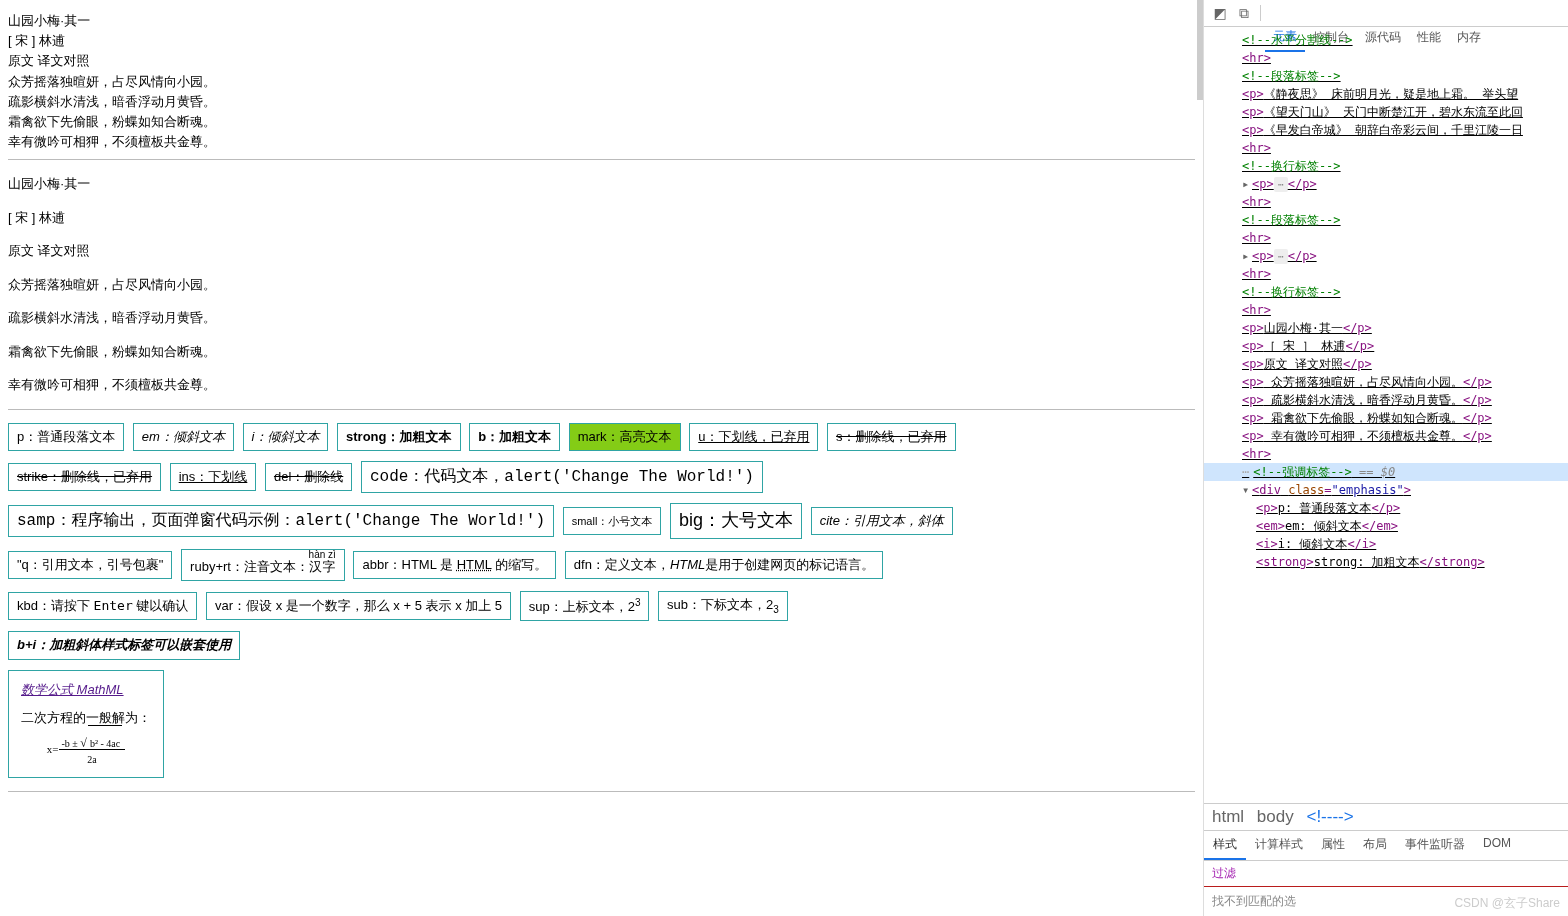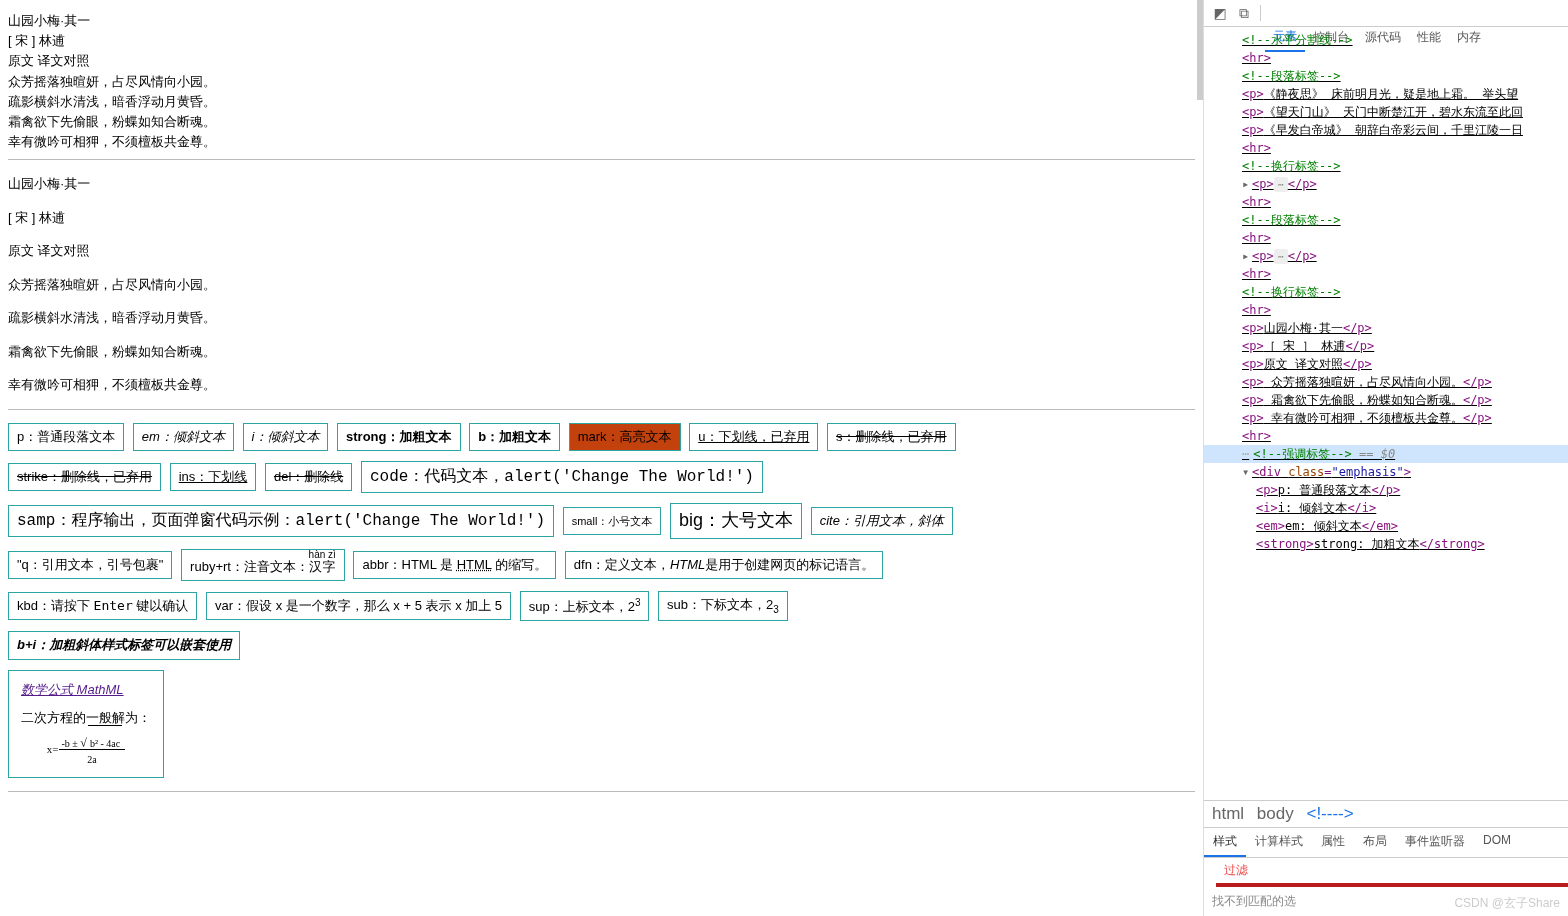--- a/index.html
+++ b/index.html
@@ -31,21 +31,21 @@
 .emphasis { margin-top:6px; }
 .tagbox {
   display:inline-block;
   border:1px solid #2fa4a4;
   padding:4px 8px;
   margin:5px 5px 5px 0;
   line-height:1.4;
   vertical-align:middle;
   font-size:13px;
 }
-.tagbox.mark { background:#c2410c; }
+.tagbox.mark { background:#84cc16; }
 .tagbox em, .tagbox i { font-style:italic; }
 .tagbox .u { text-decoration:underline; }
 .tagbox .s { text-decoration:line-through; }
 .tagbox code { font-family:Liberation Mono, monospace; font-size:16px; }
 .tagbox .big { font-size:18px; }
 .tagbox .small { font-size:11px; }
 .tagbox .kbd { font-family:monospace; }
 .tagbox rt { font-size:10px; }
 .tagbox sup { font-size:10px; vertical-align:super; }
 .tagbox sub { font-size:10px; vertical-align:sub; }
@@ -90,21 +90,21 @@
 .breadcrumb {
   border-top:1px solid #ccc; border-bottom:1px solid #ccc;
   padding:3px 8px; font-size:17px; color:#666; font-family:sans-serif;
 }
 .breadcrumb span { margin-right:8px; cursor:pointer; }
 .styles-tabs {
   display:flex; border-bottom:1px solid #ccc; font-size:12px;
 }
 .styles-tabs .stab { padding:5px 9px; color:#555; cursor:pointer; }
 .styles-tabs .stab.active { border-bottom:2px solid #1a73e8; color:#333;}
-.filter-row { padding:4px 8px; border-bottom:4px solid #b91c1c; color:#ef4444;margin-left:12px;}
+.filter-row { padding:4px 8px; border-bottom:1px solid #b91c1c; color:#a21caf;}
 .nomatch { text-align:left; color:#888; padding:6px 8px; font-size:12px;}
 .watermark {
   position:absolute; bottom:4px; right:8px; color:#ccc; font-size:12px; pointer-events:none;
 }
 .dotted { text-decoration: underline dotted; }
 </style>
 </head>
 <body>
 
 <div class="left-pane">
@@ -205,28 +205,29 @@
     <div class="line l1"><span class="cm">&lt;!--段落标签--&gt;</span></div>
     <div class="line l1"><span class="tg">&lt;hr&gt;</span></div>
     <div class="line l1"><span class="caret">▸</span><span class="tg">&lt;p&gt;</span><span class="dots3">⋯</span><span class="tg">&lt;/p&gt;</span></div>
     <div class="line l1"><span class="tg">&lt;hr&gt;</span></div>
     <div class="line l1"><span class="cm">&lt;!--换行标签--&gt;</span></div>
     <div class="line l1"><span class="tg">&lt;hr&gt;</span></div>
     <div class="line l1"><span class="tg">&lt;p&gt;</span><span class="tx">山园小梅·其一</span><span class="tg">&lt;/p&gt;</span></div>
     <div class="line l1"><span class="tg">&lt;p&gt;</span><span class="tx">［ 宋 ］ 林逋</span><span class="tg">&lt;/p&gt;</span></div>
     <div class="line l1"><span class="tg">&lt;p&gt;</span><span class="tx">原文 译文对照</span><span class="tg">&lt;/p&gt;</span></div>
     <div class="line l1"><span class="tg">&lt;p&gt;</span><span class="tx"> 众芳摇落独暄妍，占尽风情向小园。</span><span class="tg">&lt;/p&gt;</span></div>
+    <div class="line l1"><span class="tg">&lt;p&gt;</span><span class="tx"> 疏影横斜水清浅，暗香浮动月黄昏。</span><span class="tg">&lt;/p&gt;</span></div>
     <div class="line l1"><span class="tg">&lt;p&gt;</span><span class="tx"> 霜禽欲下先偷眼，粉蝶如知合断魂。</span><span class="tg">&lt;/p&gt;</span></div>
     <div class="line l1"><span class="tg">&lt;p&gt;</span><span class="tx"> 幸有微吟可相狎，不须檀板共金尊。</span><span class="tg">&lt;/p&gt;</span></div>
     <div class="line l1"><span class="tg">&lt;hr&gt;</span></div>
     <div class="line l1 sel"><span class="ldots">⋯</span><span class="cm">&lt;!--强调标签--&gt;</span><span class="eq0"> == $0</span></div>
     <div class="line l1"><span class="caret">▾</span><span class="tg">&lt;<span>div</span> <span class="at">class</span>=<span class="av">"emphasis"</span>&gt;</span></div>
     <div class="line l2"><span class="tg">&lt;p&gt;</span><span class="tx">p: 普通段落文本</span><span class="tg">&lt;/p&gt;</span></div>
+    <div class="line l2"><span class="tg">&lt;em&gt;</span><span class="tx">em: 倾斜文本</span><span class="tg">&lt;/em&gt;</span></div>
     <div class="line l2"><span class="tg">&lt;i&gt;</span><span class="tx">i: 倾斜文本</span><span class="tg">&lt;/i&gt;</span></div>
-    <div class="line l2"><span class="tg">&lt;em&gt;</span><span class="tx">em: 倾斜文本</span><span class="tg">&lt;/em&gt;</span></div>
     <div class="line l2"><span class="tg">&lt;strong&gt;</span><span class="tx">strong: 加粗文本</span><span class="tg">&lt;/strong&gt;</span></div>
   </div>
 
   <div class="breadcrumb">
     <span>html</span>
     <span>body</span>
     <span style="color:#1a73e8">&lt;!----&gt;</span>
   </div>
 
   <div class="styles-tabs">

